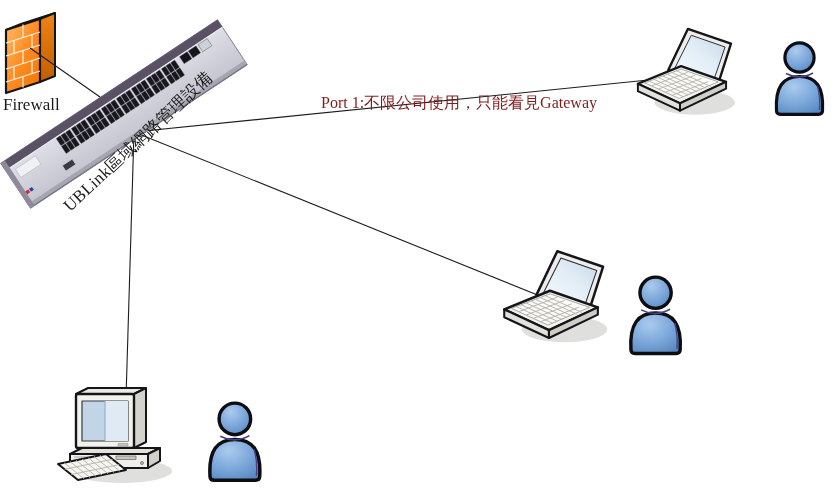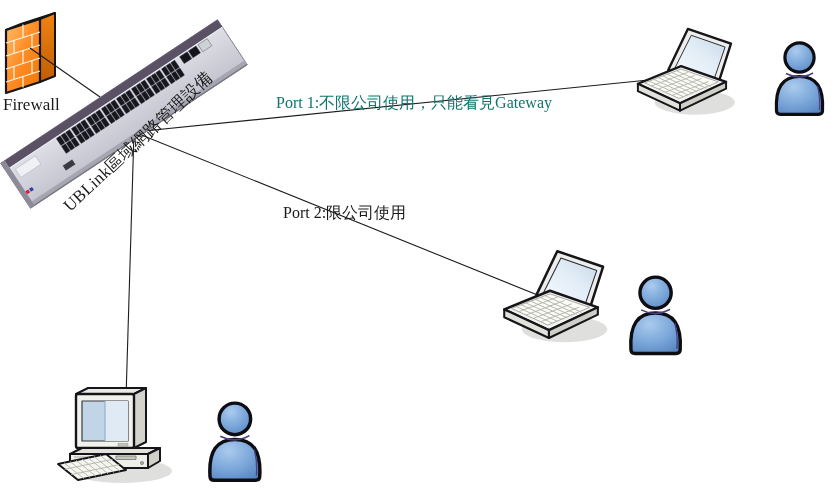--- a/index.html
+++ b/index.html
@@ -1,21 +1,21 @@
 <!DOCTYPE html>
 <html><head>
 <meta charset="utf-8">
 <title>Diagram</title>
 <style>
   html,body{margin:0;padding:0;background:#fff;}
   .canvas{position:relative;width:835px;height:494px;background:#ffffff;overflow:hidden;
           font-family:"Liberation Serif","DejaVu Serif",serif;border-radius:15px;}
   .layer-svg{position:absolute;left:0;top:0;z-index:10;}
   .lbl{position:absolute;white-space:nowrap;z-index:30;font-size:16px;color:#1a1a1a;line-height:1.15;}
-  .lbl.red{color:#0f766e;}
+  .lbl.red{color:#7f1d1d;margin-left:45px;}
   .lbl.fw{font-size:17px;left:3px;top:95px;}
   .lbl.p1{left:276px;top:94px;}
   .lbl.p2{left:283px;top:204px;}
   .lbl.p3{left:63px;top:282px;}
   .lbl.sw{left:73px;top:196px;font-size:17px;letter-spacing:.3px;
           transform:rotate(-43deg);transform-origin:0 100%;z-index:15;}
 </style>
 </head>
 <body>
 
@@ -155,15 +155,14 @@
                  M32,81.75 L52,97.75 M38,80.5 L58,96.5 M44,79.25 L64,95.25
                  M8.6,93.3 L56.6,83.3 M15.2,98.6 L63.2,88.6" stroke="#b3b3aa" stroke-width="0.9" fill="none"></path>
       </g>
     </g>
     <use href="#person-shape" transform="translate(203,400) scale(1.08)"></use>
   </svg>
 
   <div class="lbl fw">Firewall</div>
   <div class="lbl sw">UBLink區域網路管理設備</div>
   <div class="lbl red p1">Port 1:不限公司使用，只能看見Gateway</div>
-  <div class="lbl p2">Port 2:限公司使用</div>
 
 </div>
 
 </body></html>

